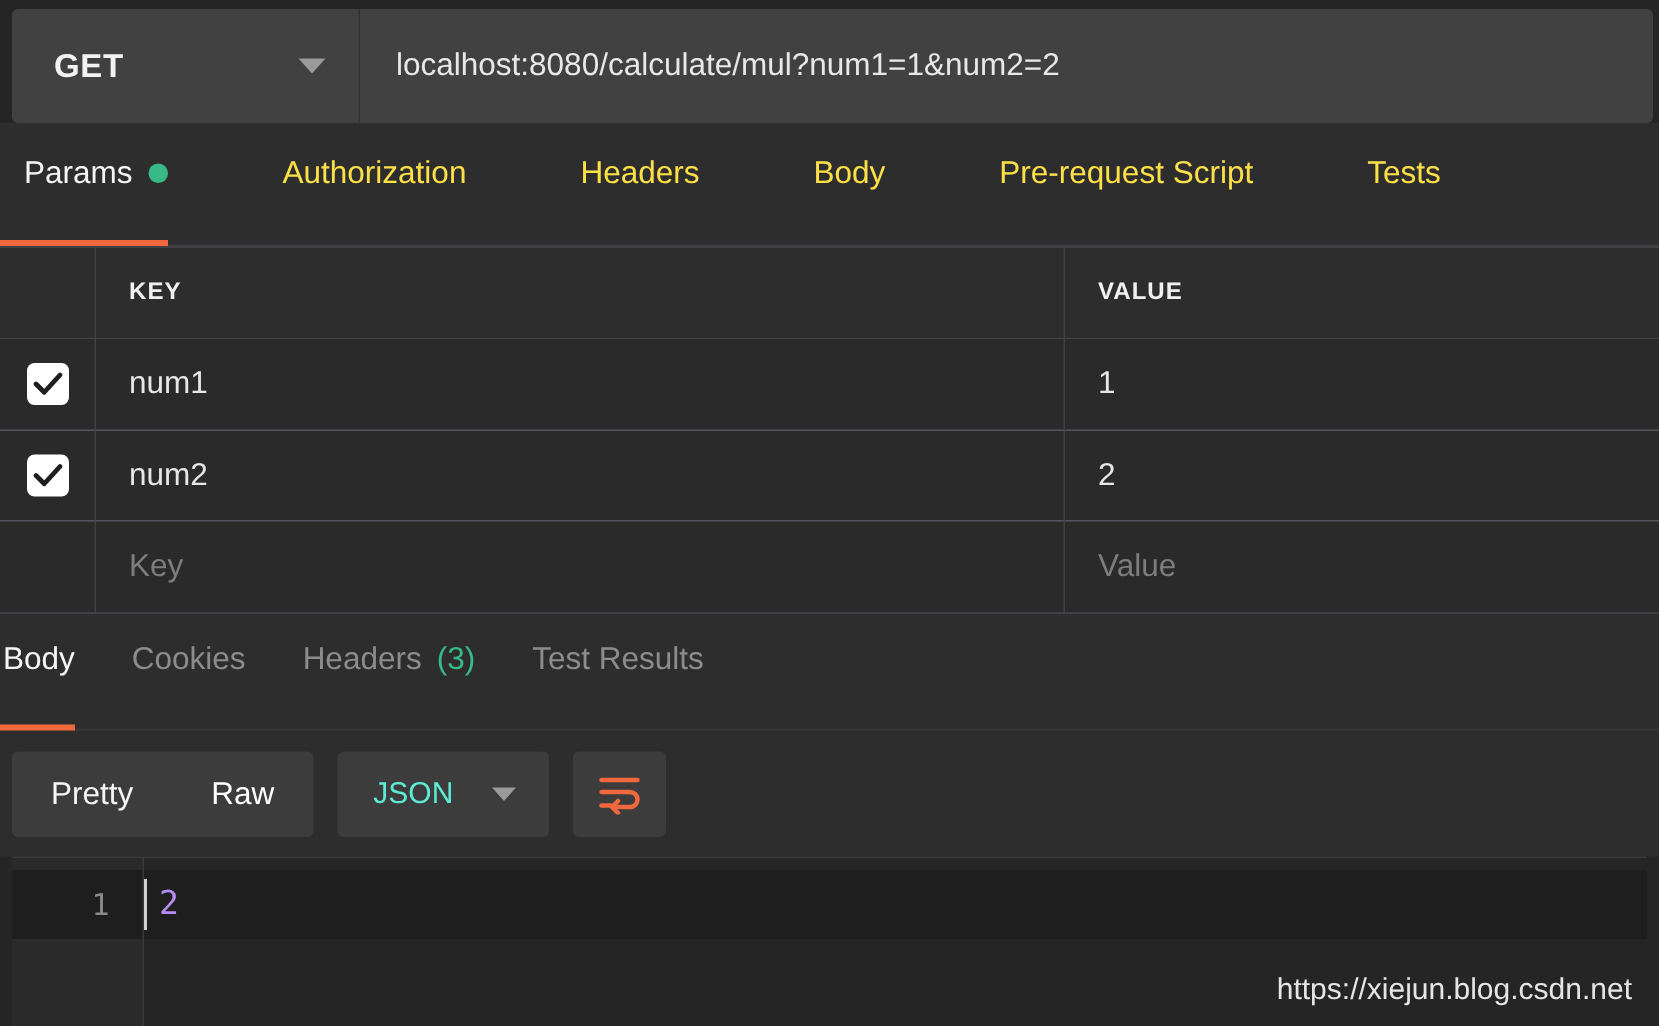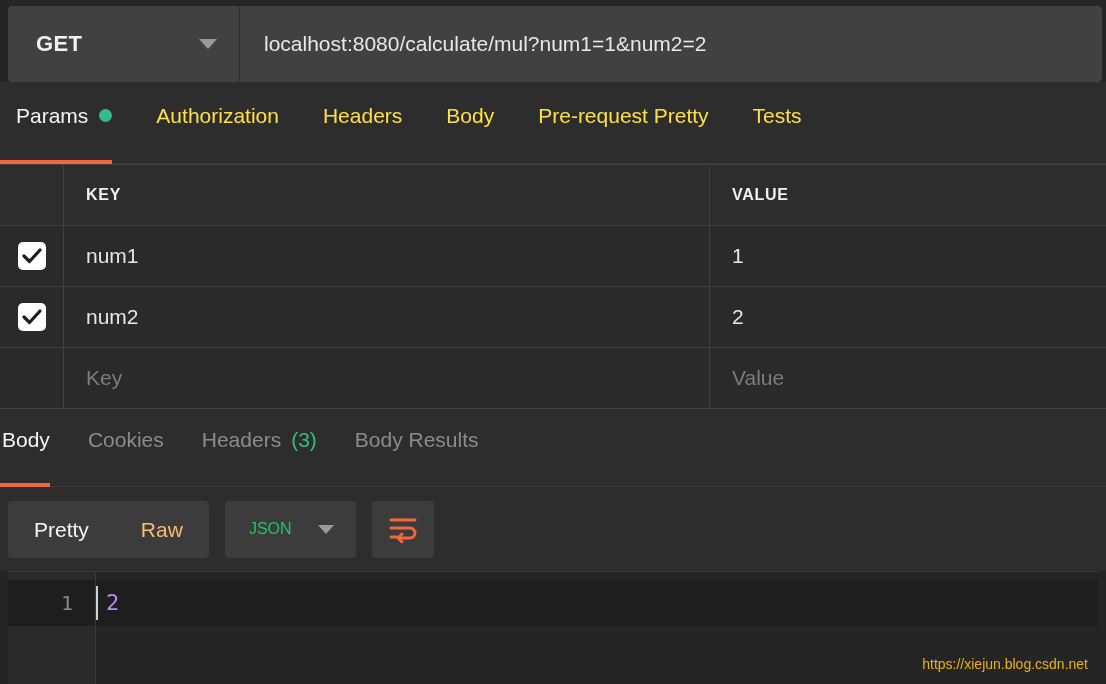--- a/index.html
+++ b/index.html
@@ -72,20 +72,21 @@
   
   .req-tabs {
     height: 82px;
     background: #2d2d2d;
     display: flex;
     align-items: flex-end;
     padding-left: 0;
     border-top: 1px solid #303030;
     position: relative;
     flex: 0 0 auto;
+    gap: 32px;
   }
   .req-tabs::after {
     content: "";
     position: absolute;
     left: 0; right: 0; bottom: 0;
     height: 1px;
     background: #3a3a3a;
   }
   .req-tab {
     height: 100%;
@@ -225,36 +226,36 @@
   .seg-group {
     height: 57px;
     background: #3c3c3c;
     border-radius: 4px;
     display: flex;
     align-items: center;
     padding: 0 0;
   }
   .seg-btn {
     padding: 0 26px;
-    color: #fdba74;
+    color: #ffffff;
     font-size: 21px;
     line-height: 57px;
   }
   .seg-btn.active { color: #f5f5f5; }
   .json-select {
     height: 57px;
     background: #3c3c3c;
     border-radius: 4px;
     margin-left: 16px;
     display: flex;
     align-items: center;
     gap: 26px;
     padding: 0 22px 0 24px;
   }
-  .json-label { color: #22c55e; font-size: 16px; }
+  .json-label { color: #5eead4; font-size: 20px; }
   .caret-small {
     width: 0; height: 0;
     border-left: 8px solid transparent;
     border-right: 8px solid transparent;
     border-top: 9px solid #9a9a9a;
   }
   .wrap-btn {
     height: 57px; width: 62px;
     background: #3c3c3c;
     border-radius: 4px;
@@ -305,22 +306,22 @@
   .caret-bar {
     position: absolute;
     left: 0; top: 6px;
     width: 2px; height: 34px;
     background: #cfcfcf;
   }
   .watermark {
     position: absolute;
     right: 10px;
     bottom: 12px;
-    color: #eab308;
-    font-size: 14px;
+    color: #e5e5e5;
+    font-size: 20px;
   }
 </style>
 </head>
 <body>
 
 <div id="app">
 
   <div class="url-bar">
     <div class="method-select">
       <span class="method-label">GET</span>
@@ -340,21 +341,21 @@
     <div class="req-tab">
       <span>Authorization</span>
     </div>
     <div class="req-tab">
       <span>Headers</span>
     </div>
     <div class="req-tab">
       <span>Body</span>
     </div>
     <div class="req-tab">
-      <span>Pre-request Pretty</span>
+      <span>Pre-request Script</span>
     </div>
     <div class="req-tab">
       <span>Tests</span>
     </div>
   </div>
 
   <div class="params-table">
 
     <div class="ptr header">
       <div class="pcell check"></div>
@@ -416,21 +417,21 @@
       <span class="tab-underline"></span>
     </div>
     <div class="resp-tab">
       <span>Cookies</span>
     </div>
     <div class="resp-tab">
       <span>Headers</span>
       <span class="hdr-count">(3)</span>
     </div>
     <div class="resp-tab">
-      <span>Body Results</span>
+      <span>Test Results</span>
     </div>
   </div>
 
   <div class="fmt-bar">
     <div class="seg-group">
       <span class="seg-btn active">Pretty</span>
       <span class="seg-btn">Raw</span>
     </div>
     <div class="json-select">
       <span class="json-label">JSON</span>

